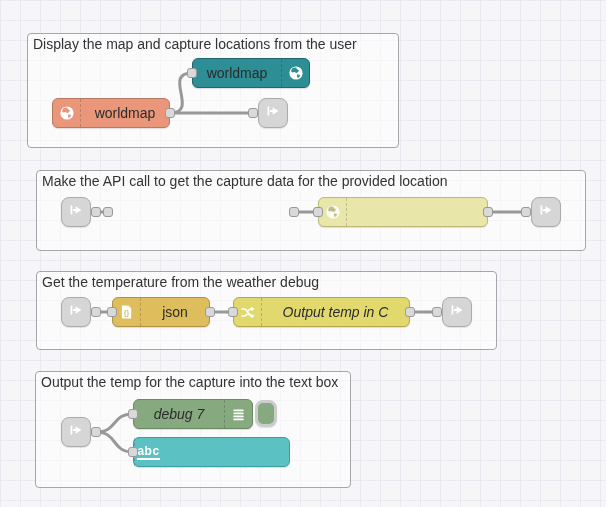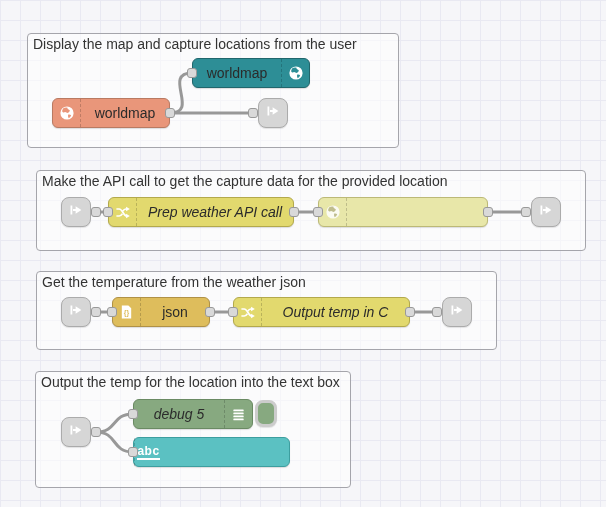--- a/index.html
+++ b/index.html
@@ -62,24 +62,24 @@
 
 <div class="canvas">
 
   <div class="group" style="left:27px;top:33px;width:372px;height:115px">
     <div class="group-title">Display the map and capture locations from the user</div>
   </div>
   <div class="group" style="left:36px;top:170px;width:550px;height:81px">
     <div class="group-title">Make the API call to get the capture data for the provided location</div>
   </div>
   <div class="group" style="left:36px;top:271px;width:461px;height:79px">
-    <div class="group-title">Get the temperature from the weather json</div>
+    <div class="group-title">Get the temperature from the weather debug</div>
   </div>
   <div class="group" style="left:35px;top:371px;width:316px;height:117px">
-    <div class="group-title">Output the temp for the location into the text box</div>
+    <div class="group-title">Output the temp for the capture into the text box</div>
   </div>
 
   <svg class="wires" width="606" height="507">
     <path d="M170 113 C 200 113, 162 73, 192 73"></path>
     <path d="M170 113 L 253 113"></path>
     <path d="M96 212 L 108 212"></path>
     <path d="M294 212 L 318 212"></path>
     <path d="M488 212 L 526 212"></path>
     <path d="M96 312 L 112 312"></path>
     <path d="M210 312 L 233 312"></path>
@@ -123,73 +123,61 @@
   <div class="link-node" style="left:61px;top:197px">
     <span>
       <svg width="16" height="16" viewBox="0 0 16 16">
           <path d="M3.4 3.5v9" stroke="#fff" stroke-width="1.8"></path>
           <path d="M5 8h3.2" stroke="#fff" stroke-width="2"></path>
           <path d="M7.6 4.2 L13.4 8 L7.6 11.8 Z" fill="#fff"></path>
         </svg>
     </span>
   </div>
 
-  <div class="node" style="left:108px;top:197px;width:186px;background:#e2d96e;border-color:#b3a94c;--nc:#e2d96e">
+
+  <div class="node" style="left:318px;top:197px;width:170px;background:#e8e7a9;border-color:#bcb977;--nc:#e8e7a9">
+    <span class="icon-box left">
+      <svg width="16" height="16" viewBox="0 0 16 16" opacity="0.85">
+          <circle cx="8" cy="8" r="6.6" fill="#fff"></circle>
+          <path d="M4 3.6 Q6 2.2 8.6 2.7 Q8 4 9.6 4.5 Q11.6 5 10.5 6.6 Q9 8.6 7.4 7.5 Q6.4 6.8 5.4 7.2 Q3.4 8 3.1 6 Z" fill="#b8b68a"></path>
+          <path d="M9.2 9.6 Q11.2 9 12.2 10.6 Q11.2 13 9.6 13.2 Q8.6 11.4 9.2 9.6Z" fill="#b8b68a"></path>
+        </svg>
+    </span>
+  </div>
+
+  <div class="link-node" style="left:531px;top:197px">
+    <span>
+      <svg width="16" height="16" viewBox="0 0 16 16">
+          <path d="M3.4 3.5v9" stroke="#fff" stroke-width="1.8"></path>
+          <path d="M5 8h3.2" stroke="#fff" stroke-width="2"></path>
+          <path d="M7.6 4.2 L13.4 8 L7.6 11.8 Z" fill="#fff"></path>
+        </svg>
+    </span>
+  </div>
+
+  <div class="link-node" style="left:61px;top:297px">
+    <span>
+      <svg width="16" height="16" viewBox="0 0 16 16">
+          <path d="M3.4 3.5v9" stroke="#fff" stroke-width="1.8"></path>
+          <path d="M5 8h3.2" stroke="#fff" stroke-width="2"></path>
+          <path d="M7.6 4.2 L13.4 8 L7.6 11.8 Z" fill="#fff"></path>
+        </svg>
+    </span>
+  </div>
+
+  <div class="node" style="left:233px;top:297px;width:177px;background:#e2d96e;border-color:#b3a94c;--nc:#e2d96e">
     <span class="icon-box left">
       <svg width="15" height="15" viewBox="0 0 16 16">
           <path d="M1.5 4.2h3c3.6 0 4.4 7.6 8 7.6h0.6" stroke="#fff" stroke-width="1.7" fill="none"></path>
           <path d="M1.5 11.8h3c1.5 0 2.5-1.2 3.4-2.5" stroke="#fff" stroke-width="1.7" fill="none"></path>
           <path d="M8.1 6.7c.9-1.3 1.9-2.5 3.4-2.5h1" stroke="#fff" stroke-width="1.7" fill="none"></path>
           <path d="M11.8 1.8l4 2.4-4 2.4z" fill="#fff"></path>
           <path d="M11.8 9.4l4 2.4-4 2.4z" fill="#fff"></path>
         </svg>
     </span>
-    <span class="label italic">Prep weather API call</span>
-  </div>
-
-  <div class="node" style="left:318px;top:197px;width:170px;background:#e8e7a9;border-color:#bcb977;--nc:#e8e7a9">
-    <span class="icon-box left">
-      <svg width="16" height="16" viewBox="0 0 16 16" opacity="0.85">
-          <circle cx="8" cy="8" r="6.6" fill="#fff"></circle>
-          <path d="M4 3.6 Q6 2.2 8.6 2.7 Q8 4 9.6 4.5 Q11.6 5 10.5 6.6 Q9 8.6 7.4 7.5 Q6.4 6.8 5.4 7.2 Q3.4 8 3.1 6 Z" fill="#b8b68a"></path>
-          <path d="M9.2 9.6 Q11.2 9 12.2 10.6 Q11.2 13 9.6 13.2 Q8.6 11.4 9.2 9.6Z" fill="#b8b68a"></path>
-        </svg>
-    </span>
-  </div>
-
-  <div class="link-node" style="left:531px;top:197px">
-    <span>
-      <svg width="16" height="16" viewBox="0 0 16 16">
-          <path d="M3.4 3.5v9" stroke="#fff" stroke-width="1.8"></path>
-          <path d="M5 8h3.2" stroke="#fff" stroke-width="2"></path>
-          <path d="M7.6 4.2 L13.4 8 L7.6 11.8 Z" fill="#fff"></path>
-        </svg>
-    </span>
-  </div>
-
-  <div class="link-node" style="left:61px;top:297px">
-    <span>
-      <svg width="16" height="16" viewBox="0 0 16 16">
-          <path d="M3.4 3.5v9" stroke="#fff" stroke-width="1.8"></path>
-          <path d="M5 8h3.2" stroke="#fff" stroke-width="2"></path>
-          <path d="M7.6 4.2 L13.4 8 L7.6 11.8 Z" fill="#fff"></path>
-        </svg>
-    </span>
-  </div>
-
-  <div class="node" style="left:233px;top:297px;width:177px;background:#e2d96e;border-color:#b3a94c;--nc:#e2d96e">
-    <span class="icon-box left">
-      <svg width="15" height="15" viewBox="0 0 16 16">
-          <path d="M1.5 4.2h3c3.6 0 4.4 7.6 8 7.6h0.6" stroke="#fff" stroke-width="1.7" fill="none"></path>
-          <path d="M1.5 11.8h3c1.5 0 2.5-1.2 3.4-2.5" stroke="#fff" stroke-width="1.7" fill="none"></path>
-          <path d="M8.1 6.7c.9-1.3 1.9-2.5 3.4-2.5h1" stroke="#fff" stroke-width="1.7" fill="none"></path>
-          <path d="M11.8 1.8l4 2.4-4 2.4z" fill="#fff"></path>
-          <path d="M11.8 9.4l4 2.4-4 2.4z" fill="#fff"></path>
-        </svg>
-    </span>
     <span class="label italic">Output temp in C</span>
   </div>
 
   <div class="node" style="left:112px;top:297px;width:98px;background:#debd5c;border-color:#b09146;--nc:#debd5c">
     <span class="icon-box left">
       <svg width="15" height="16" viewBox="0 0 16 16">
           <path d="M3 1h7l3 3v11H3z" fill="#fff"></path>
           <text x="8" y="11.5" font-size="7.5" font-weight="bold" text-anchor="middle" fill="var(--nc)">{}</text>
         </svg>
     </span>
@@ -210,21 +198,21 @@
     <span>
       <svg width="16" height="16" viewBox="0 0 16 16">
           <path d="M3.4 3.5v9" stroke="#fff" stroke-width="1.8"></path>
           <path d="M5 8h3.2" stroke="#fff" stroke-width="2"></path>
           <path d="M7.6 4.2 L13.4 8 L7.6 11.8 Z" fill="#fff"></path>
         </svg>
     </span>
   </div>
 
   <div class="node" style="left:133px;top:399px;width:120px;background:#87a980;border-color:#6a8a63;--nc:#87a980">
-    <span class="label italic">debug 5</span>
+    <span class="label italic">debug 7</span>
     <span class="icon-box right">
       <svg width="15" height="15" viewBox="0 0 16 16">
           <g fill="#fff">
             <rect x="2.5" y="2.6" width="11" height="1.9" rx="0.6"></rect>
             <rect x="2.5" y="5.8" width="11" height="1.9" rx="0.6"></rect>
             <rect x="2.5" y="9" width="11" height="1.9" rx="0.6"></rect>
             <rect x="2.5" y="12.2" width="11" height="1.9" rx="0.6"></rect>
           </g>
         </svg>
     </span>

